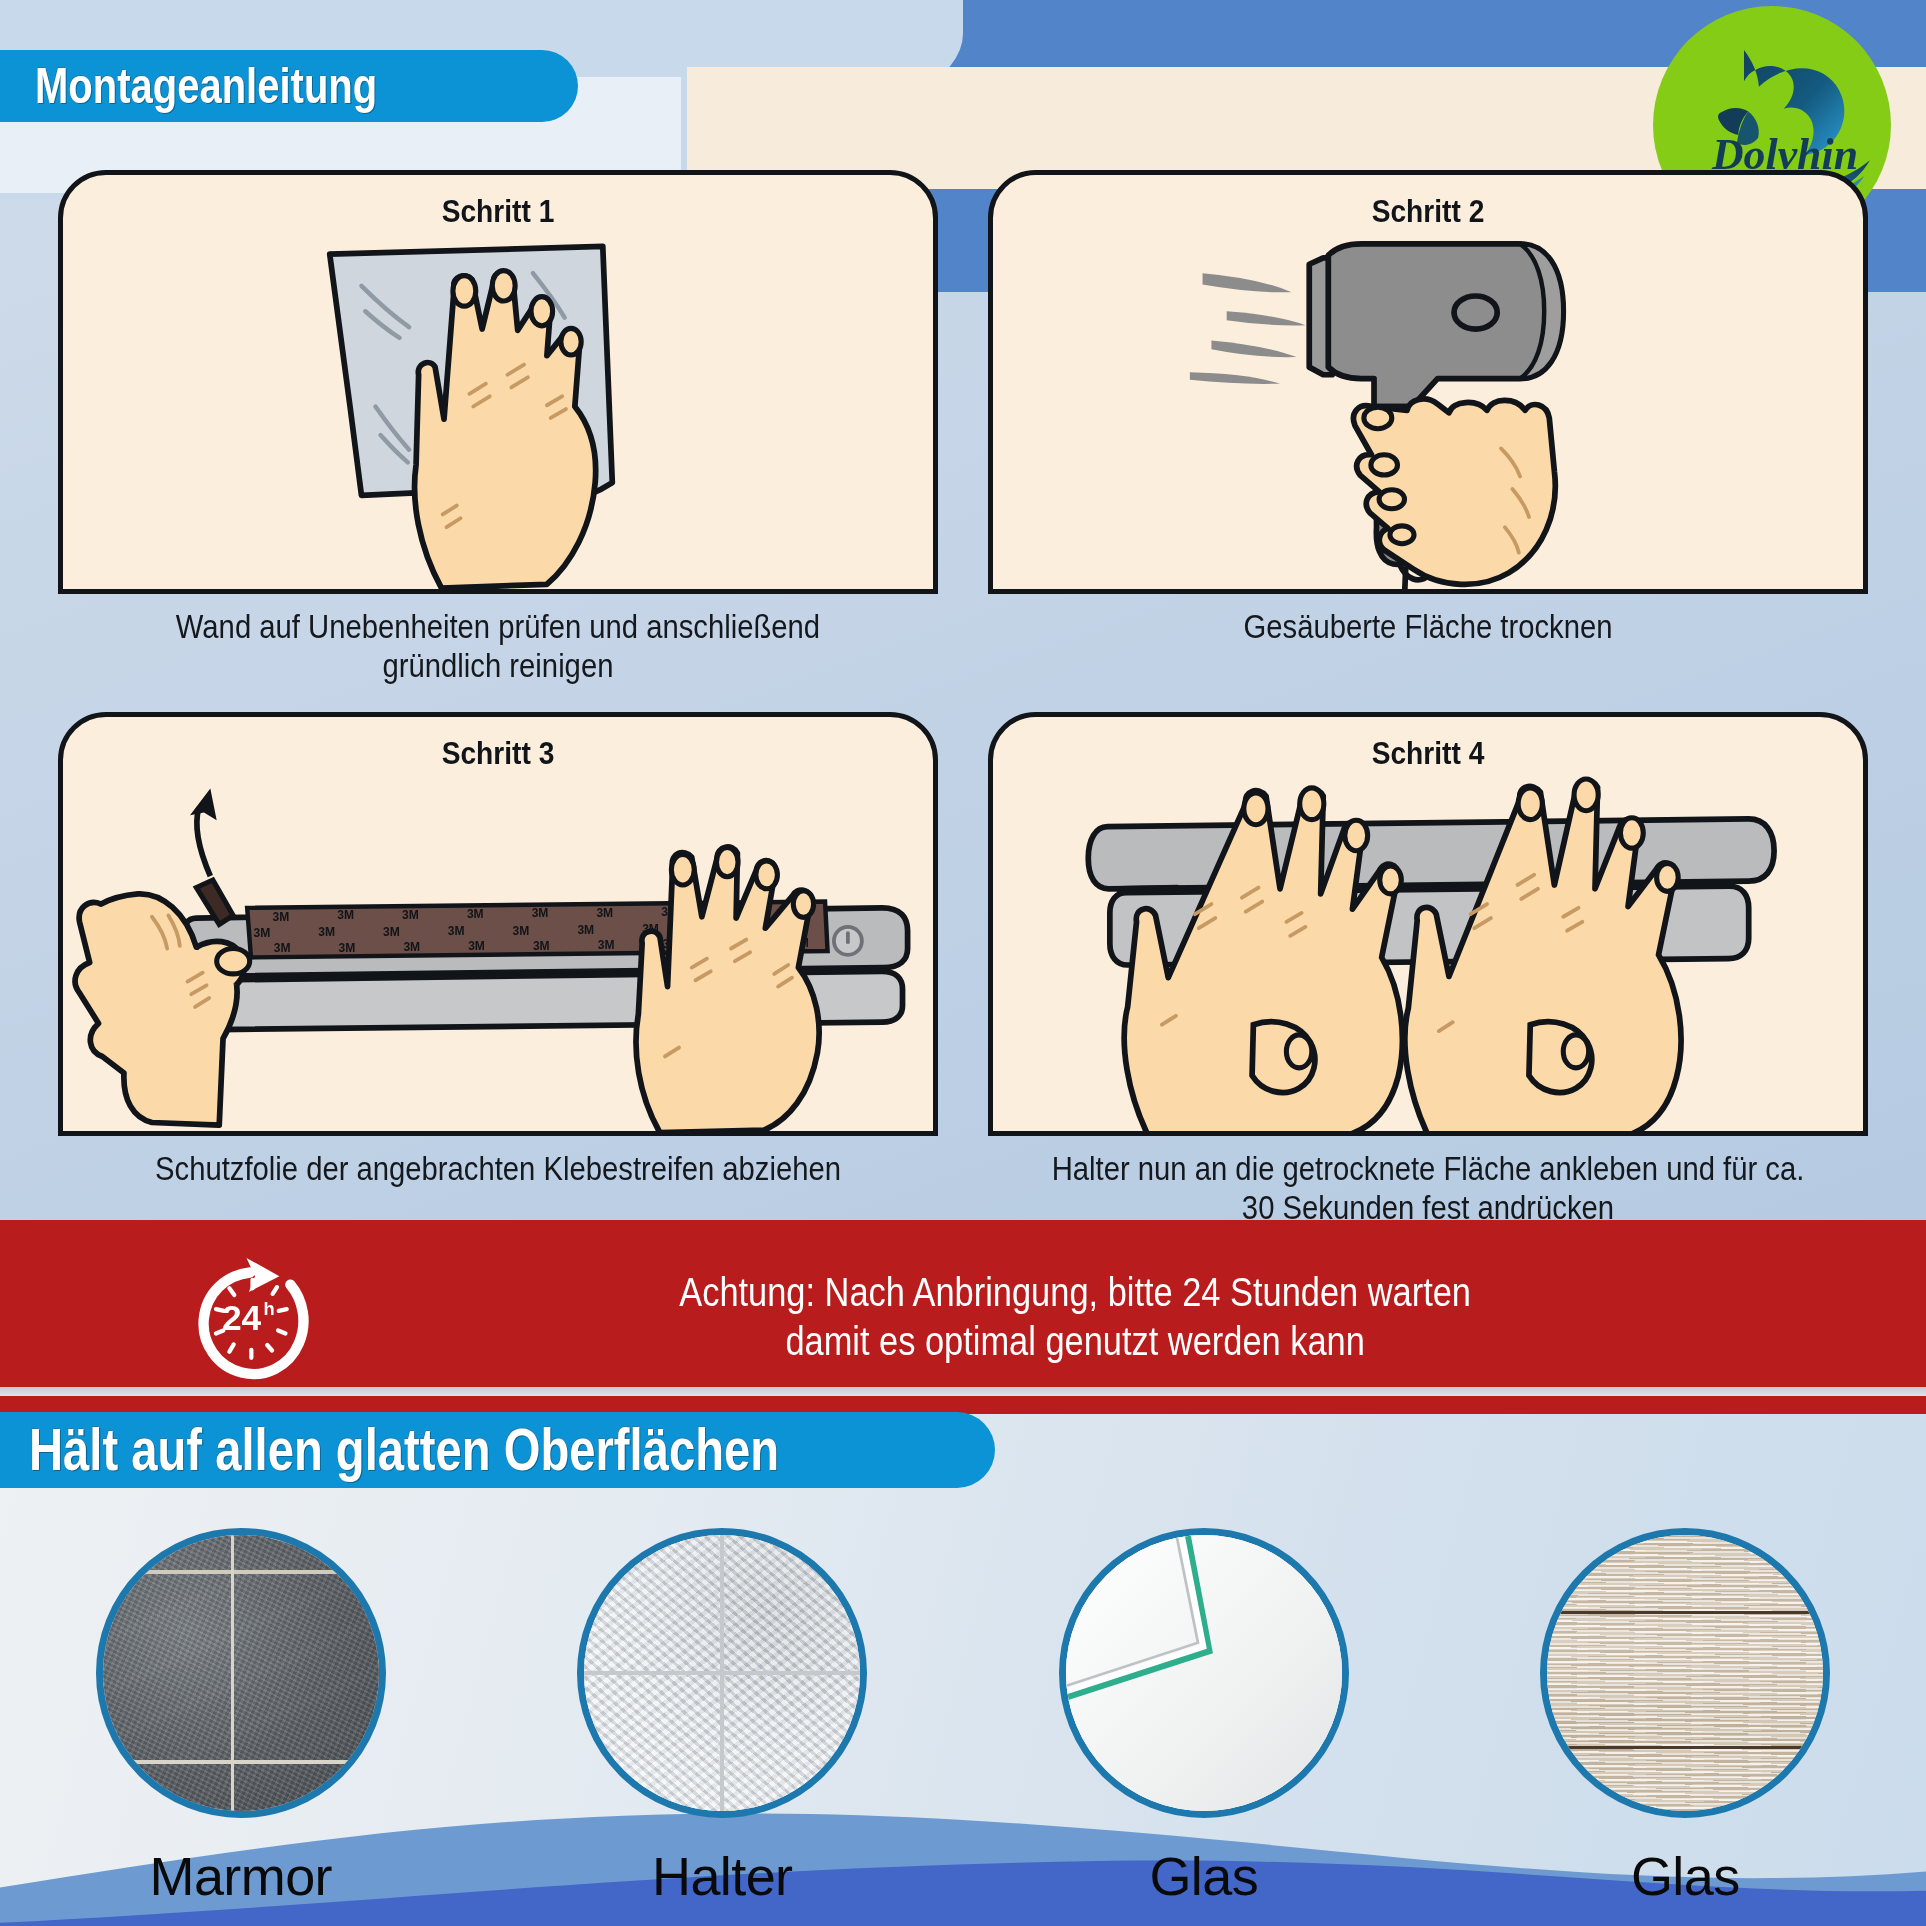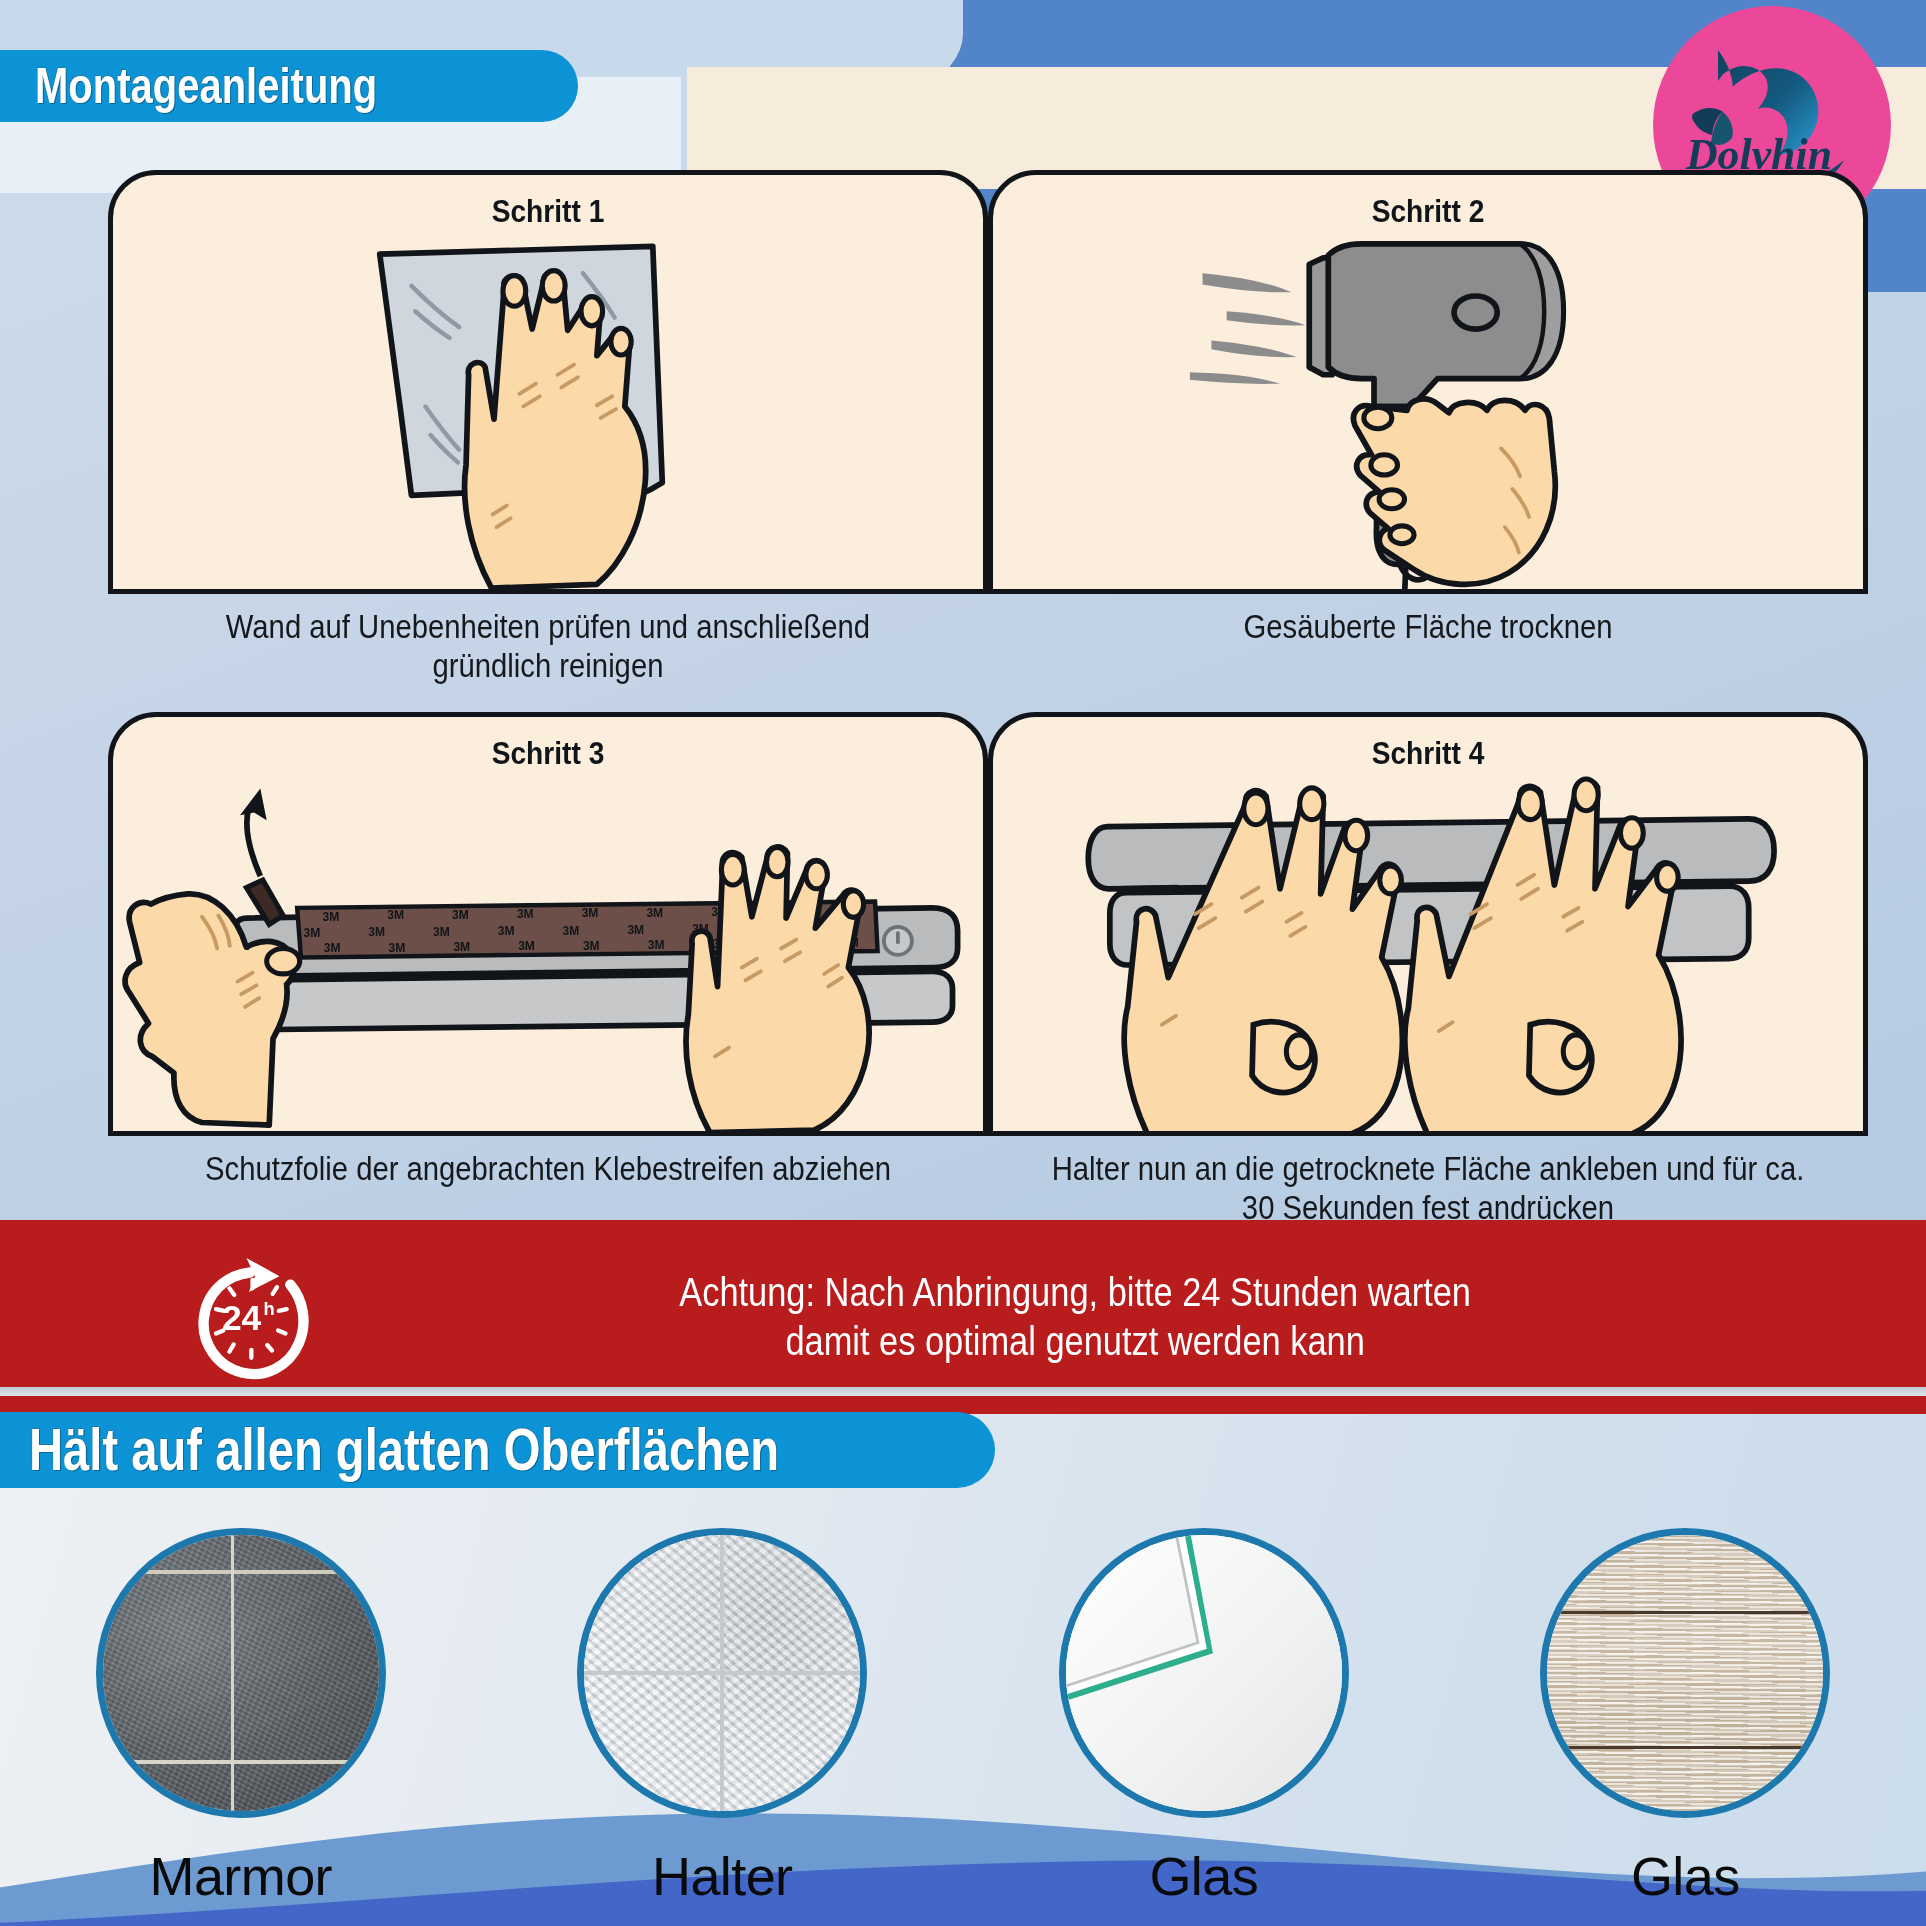--- a/index.html
+++ b/index.html
@@ -43,27 +43,27 @@
     color:#ffffff;font-weight:bold;white-space:nowrap;
     font-family:"Liberation Sans Narrow","Liberation Sans",sans-serif;
     transform:scaleX(.80);transform-origin:left center;
     text-shadow:1.3px 1.3px 0 rgba(0,0,0,.30), -0.6px -0.6px 0 rgba(80,80,80,.35);
   }
   .banner.top .banner-text{font-size:50px;margin-left:61px;}
   .banner.bottom .banner-text{font-size:59px;margin-left:55px;}
 
   
   .logo{position:absolute;left:1653px;top:6.4px;width:238px;height:238px;
-    border-radius:50%;background:#ec4899;
-    display:flex;align-items:center;justify-content:flex-start;}
+    border-radius:50%;background:#84cc16;
+    display:flex;align-items:center;justify-content:flex-end;}
   .logo svg{width:212px;height:212px;}
 
   
   .steps{position:absolute;left:0;top:170px;width:1926px;}
-  .step-row{display:flex;justify-content:flex-end;padding:0 58px;box-sizing:border-box;}
+  .step-row{display:flex;justify-content:space-between;padding:0 58px;box-sizing:border-box;}
   .step{width:880px;}
   .step-card{position:relative;width:880px;height:424px;box-sizing:border-box;
     background:#fbeedd;border:5.8px solid #111418;
     border-radius:48px 48px 0 0;overflow:hidden;}
   .step-title{position:absolute;left:0;right:0;top:18px;text-align:center;
     font-size:32px;font-weight:bold;color:#111418;
     font-family:"Liberation Sans Narrow","Liberation Sans",sans-serif;
     transform:scaleX(.88);}
   .step-caption{margin-top:13px;text-align:center;color:#15181c;
     font-size:34px;line-height:1.16;

